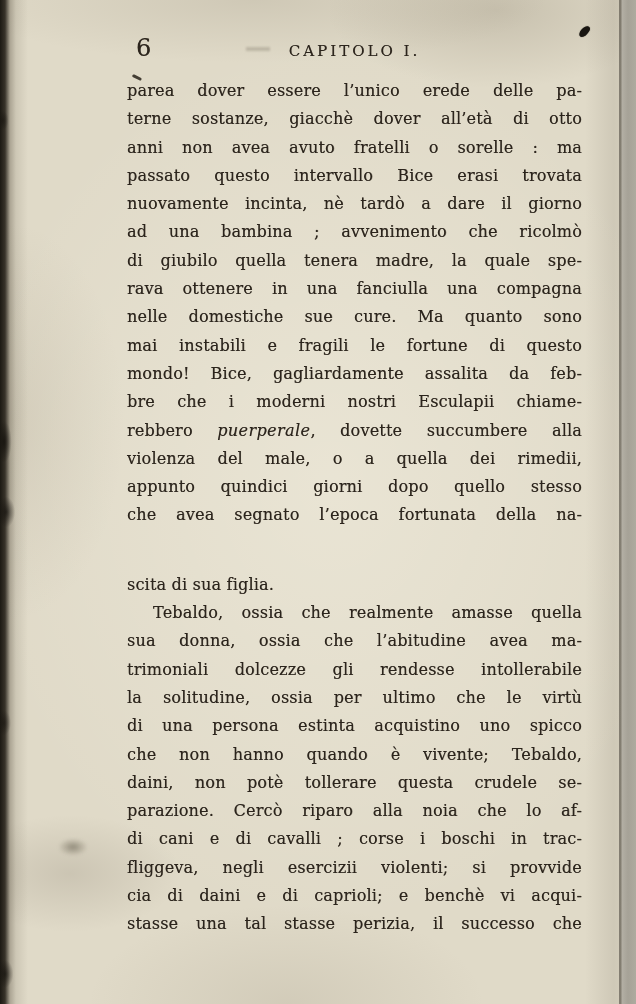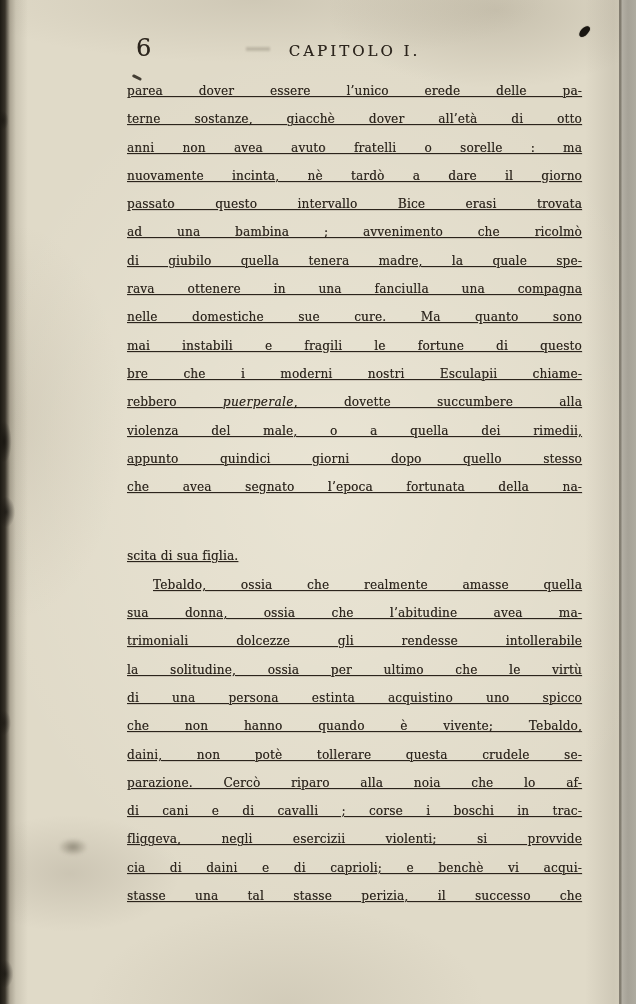--- a/index.html
+++ b/index.html
@@ -87,28 +87,27 @@
     text-shadow: 0.3px 0.3px 0.5px rgba(43,36,28,0.5);
   }
 
   .body-text {
     position: absolute;
     left: 127px;
     top: 77px;
     width: 455px;
   }
   .line {
-    font-size: 12px;
+    font-size: 16px;
     line-height: 28.3px;
     text-align: justify;
     text-align-last: justify;
     letter-spacing: 0.2px;
     text-shadow: 0.3px 0.3px 0.5px rgba(43,36,28,0.5);
     white-space: nowrap; 
-    text-decoration: underline;
   }
   .line.no-just { text-align-last: left; margin-top: 41px; }
   .line.indent { padding-left: 26px; }
   .line em { font-style: italic; letter-spacing: 0.4px; }
 
   
   .ink-speck {
     position: absolute;
     left: 581px;
     top: 25px;
@@ -156,27 +155,28 @@
   <div class="binding"></div>
 
   <span class="page-number">6</span>
 
   <span class="running-title">CAPITOLO I.</span>
 
   <div class="body-text" id="body-text">
       <div class="line">parea dover essere l’unico erede delle pa-</div>
       <div class="line">terne sostanze, giacchè dover all’età di otto</div>
       <div class="line">anni non avea avuto fratelli o sorelle : ma</div>
+      <div class="line">passato questo intervallo Bice erasi trovata</div>
       <div class="line">nuovamente incinta, nè tardò a dare il giorno</div>
-      <div class="line">passato questo intervallo Bice erasi trovata</div>
       <div class="line">ad una bambina ; avvenimento che ricolmò</div>
       <div class="line">di giubilo quella tenera madre, la quale spe-</div>
       <div class="line">rava ottenere in una fanciulla una compagna</div>
       <div class="line">nelle domestiche sue cure. Ma quanto sono</div>
       <div class="line">mai instabili e fragili le fortune di questo</div>
+      <div class="line">mondo! Bice, gagliardamente assalita da feb-</div>
       <div class="line">bre che i moderni nostri Esculapii chiame-</div>
       <div class="line">rebbero <em>puerperale</em>, dovette succumbere alla</div>
       <div class="line">violenza del male, o a quella dei rimedii,</div>
       <div class="line">appunto quindici giorni dopo quello stesso</div>
       <div class="line">che avea segnato l’epoca fortunata della na-</div>
       <div class="line no-just">scita di sua figlia.</div>
       <div class="line indent">Tebaldo, ossia che realmente amasse quella</div>
       <div class="line">sua donna, ossia che l’abitudine avea ma-</div>
       <div class="line">trimoniali dolcezze gli rendesse intollerabile</div>
       <div class="line">la solitudine, ossia per ultimo che le virtù</div>

